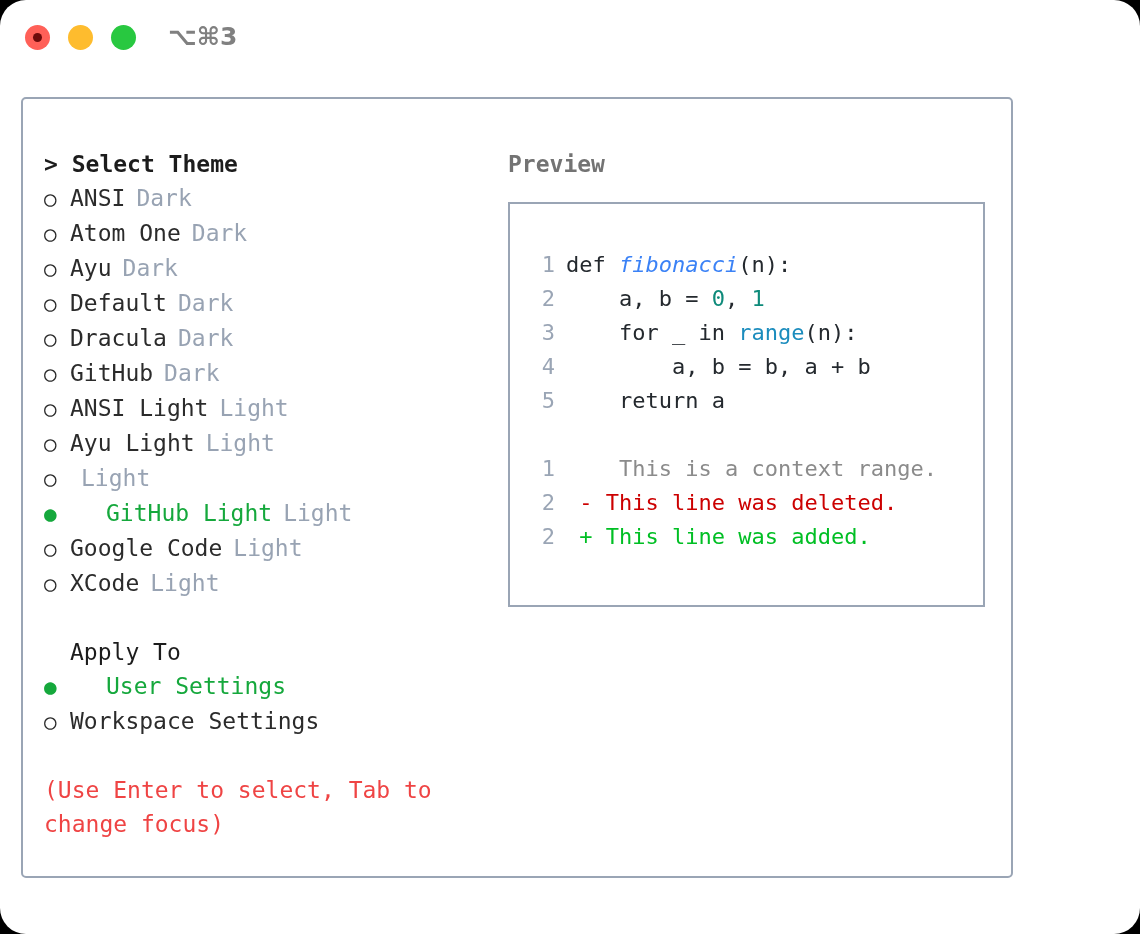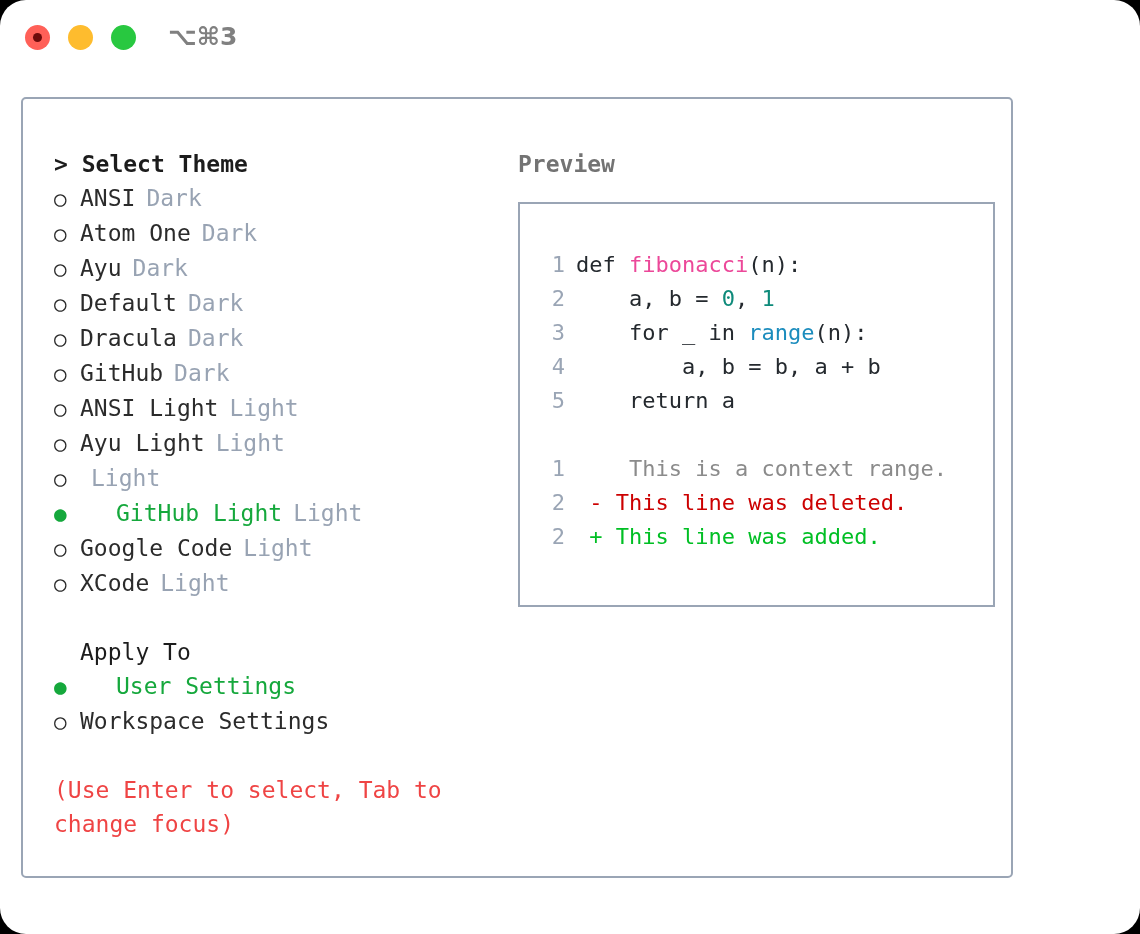--- a/index.html
+++ b/index.html
@@ -71,21 +71,21 @@
     top: 97px;
     width: 992px;
     height: 781px;
     border: 2px solid #9aa5b5;
     border-radius: 5px;
     box-sizing: border-box;
     background: #ffffff;
   }
   .panel-inner {
     position: absolute;
-    left: 16px; top: 0;
+    left: 6px; top: 0;
     width: 100%;
     height: 100%;
     padding-left: 42px;
   }
   
   .left-col {
     position: absolute;
     left: 15px;
     top: 48px;
     width: 450px;
@@ -166,21 +166,21 @@
   }
   .ln {
     display: inline-block;
     width: 26px;
     flex: 0 0 26px;
     text-align: right;
     color: #9aa5b5;
     margin-right: 11px;
   }
   .tok-plain { color: #24292e; }
-  .tok-fn    { color: #ec4899; }
+  .tok-fn    { color: #3b82f6; font-style: italic; }
   .tok-num   { color: #0e8a7a; }
   .tok-builtin { color: #1b8cbd; }
   .code-gap { height: 34px; }
   .diff-ctx { color: #8b8b8b; }
   .diff-del { color: #cc0000; }
   .diff-add { color: #00bf24; }
 </style>
 </head>
 <body>
 

